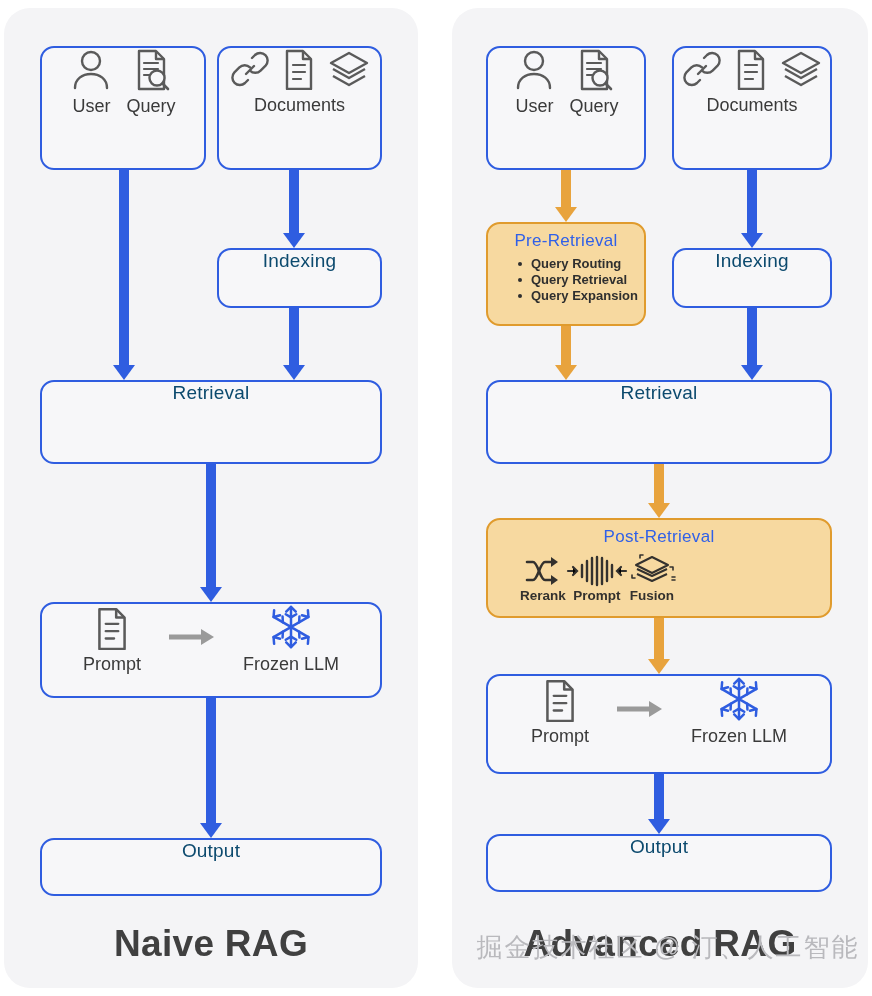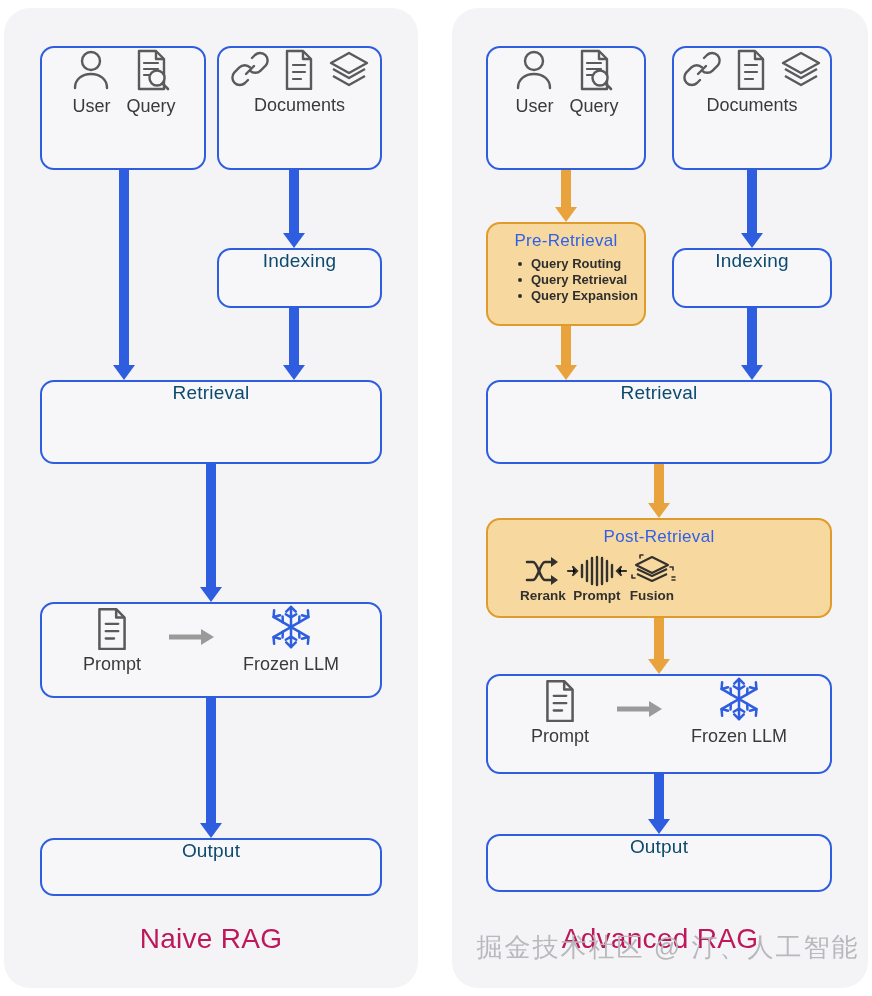--- a/index.html
+++ b/index.html
@@ -54,21 +54,21 @@
   .arrow .shaft{position:absolute;left:50%;transform:translateX(-50%);width:10px;top:0;}
   .arrow .head{position:absolute;left:50%;transform:translateX(-50%);bottom:0;
     width:0;height:0;border-left:11px solid transparent;border-right:11px solid transparent;}
   .a-blue .shaft{background:#2f5de0;}
   .a-blue .head{border-top:15px solid #2f5de0;}
   .a-orange .shaft{background:#e8a33d;}
   .a-orange .head{border-top:15px solid #e8a33d;}
 
   .caption{
     position:absolute;text-align:center;width:100%;
-    color:#be185d;font-size:28px;font-weight:400;letter-spacing:.3px;
+    color:#404040;font-size:37px;font-weight:700;letter-spacing:.3px;
   }
   .watermark{
     position:absolute;left:472px;top:930px;width:392px;text-align:center;
     font-size:26px;color:#b9b9bd;letter-spacing:2px;white-space:nowrap;
   }
   svg{display:block;}
 </style>
 </head>
 <body>
 

